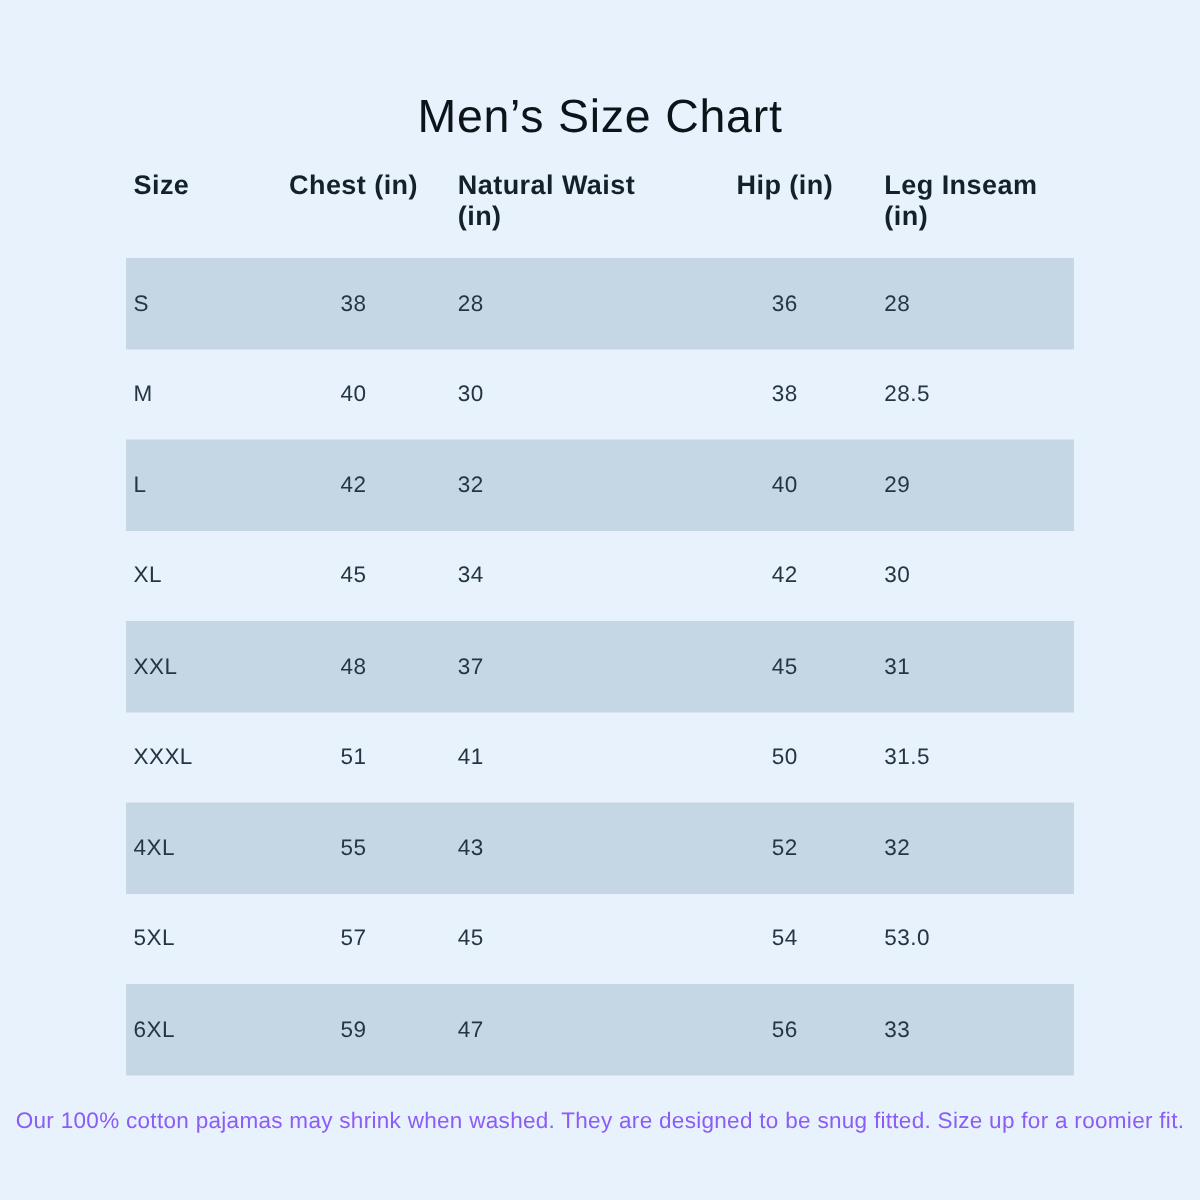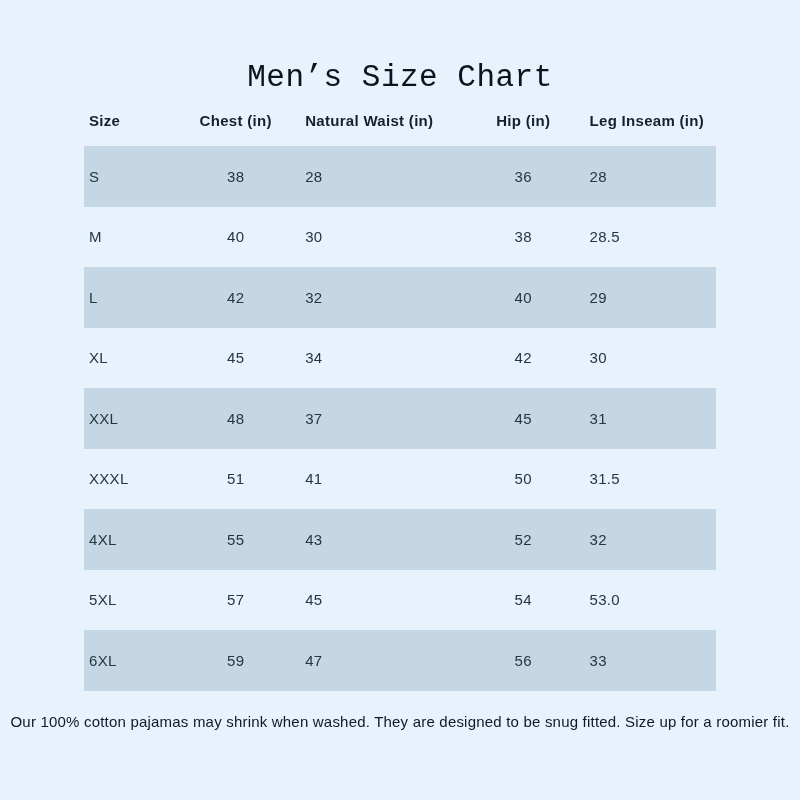--- a/index.html
+++ b/index.html
@@ -10,21 +10,21 @@
     width: 800px;
     height: 800px;
     background: #e8f2fc;
     font-family: "Liberation Sans", sans-serif;
     color: #223440;
     overflow: hidden;
   }
   .title {
     padding-top: 60px;
     text-align: center;
-    font-family: Liberation Mono, monospace;
+    font-family: Liberation Sans, sans-serif;
     font-weight: 500;
     font-size: 31px;
     letter-spacing: 0.5px;
     color: #0c1319;
   }
   .table-wrap {
     width: 632px;
     margin: 0 auto;
   }
   .thead {
@@ -46,34 +46,34 @@
   .row.shaded {
     background: #c5d7e4;
   }
   .cell {
     box-sizing: border-box;
     font-size: 15px;
     letter-spacing: 0.3px;
     color: #243642;
   }
   .thead .cell {
-    font-size: 15px;
+    font-size: 18px;
     color: #14212b;
   }
   .col0 { width: 13%; text-align: left; padding-left: 5px; }
   .col1 { width: 22%; text-align: center; }
   .col2 { width: 24%; }
   .col3 { width: 21%; text-align: center; }
   .col4 { width: 20%; text-align: left; }
   .footer {
     margin-top: 22px;
     text-align: center;
     font-size: 15px;
     letter-spacing: 0.2px;
-    color: #0f172a;
+    color: #8b5cf6;
   }
 </style>
 </head>
 <body>
 
 <div class="title">Men’s Size Chart</div>
 
 <div class="table-wrap">
   <div class="thead">
     <div class="cell col0">Size</div>

